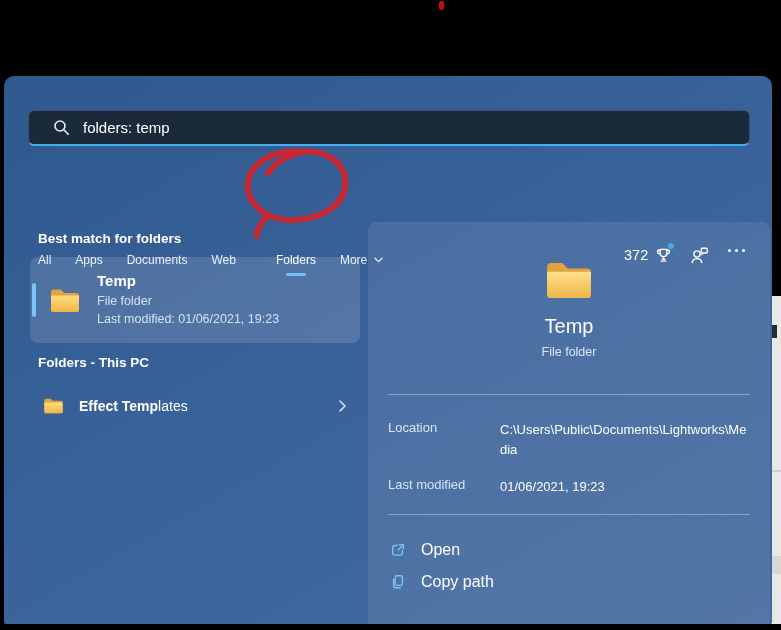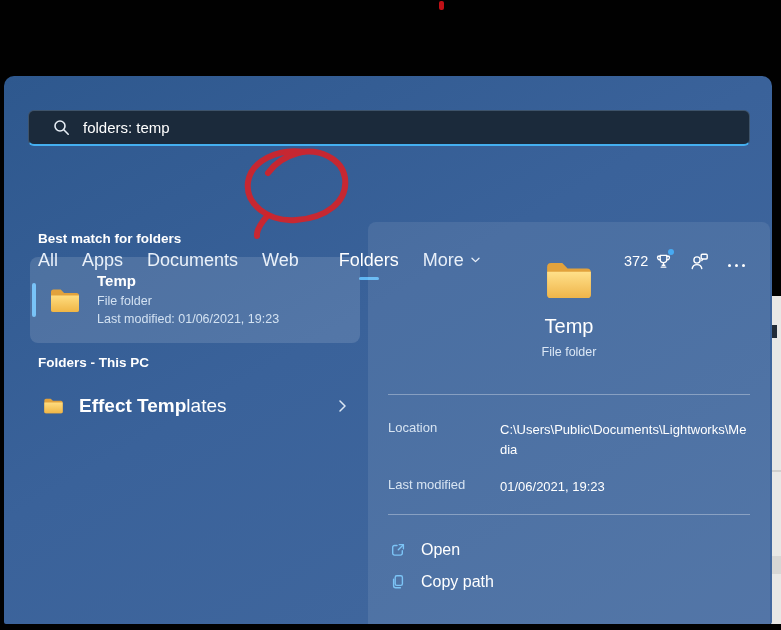--- a/index.html
+++ b/index.html
@@ -37,29 +37,29 @@
     display:flex; align-items:center; gap:13px;
     padding:0 24px;
   }
   .search-box input {
     flex:1; background:transparent; border:none; outline:none;
     color:#ffffff; font-size:15px; font-family:"Liberation Sans", sans-serif;
   }
 
   
   .tabs { left:34px; top:172px; height:24px; display:flex; gap:24px; align-items:center; }
-  .tab { position:relative; font-size:18px; color:#e7eff9; cursor:default; display:flex; align-items:center; gap:7px;text-align:center; }
+  .tab { position:relative; font-size:12px; color:#e7eff9; cursor:default; display:flex; align-items:center; gap:7px;text-align:center; }
   .tab.active { color:#ffffff;margin-left:16px; }
   .tab-underline {
     position:absolute; left:50%; transform:translateX(-50%); bottom:-9px;
     width:20px; height:3px; border-radius:2px; background:#5fb6f2;
   }
 
   
-  .top-right { left:620px; top:169px; height:26px; display:flex; align-items:flex-end; gap:16px; color:#fff; }
+  .top-right { left:620px; top:169px; height:26px; display:flex; align-items:flex-start; gap:16px; color:#fff; }
   .rewards { display:flex; align-items:center; gap:6px; font-size:14.5px; }
   .dots { display:flex; gap:4px; align-items:center; padding:4px 2px; }
   .dots i { width:3px; height:3px; border-radius:50%; background:#fff; }
 
   
   .section-heading { font-size:13.5px; font-weight:bold; color:#ffffff; }
   .h-best  { left:34px; top:155px; }
   .h-folders { left:34px; top:279px; }
 
   .best-card {
@@ -74,21 +74,21 @@
     width:4px; height:34px; border-radius:2px; background:#79c3f7;
   }
   .best-title { font-size:15px; font-weight:bold; color:#fff; margin-bottom:3px; }
   .best-sub { font-size:12.5px; color:#d3e2f2; line-height:1.45; }
 
   .folder-row {
     left:26px; top:311px; width:330px; height:37px;
     border-radius:6px;
     display:flex; align-items:center; gap:15px;
     padding:0 14px 0 13px;
-    color:#fff; font-size:19px;text-align:right;
+    color:#fff; font-size:14px;text-align:right;
   }
   .folder-row .bold { font-weight:bold; }
   .row-chevron { margin-left:auto; display:flex; align-items:center; }
 
   
   .preview {
     left:364px; top:146px; width:402px; height:402px;
     background:rgba(255,255,255,0.085);
     border-radius:8px 8px 0 0;
   }

